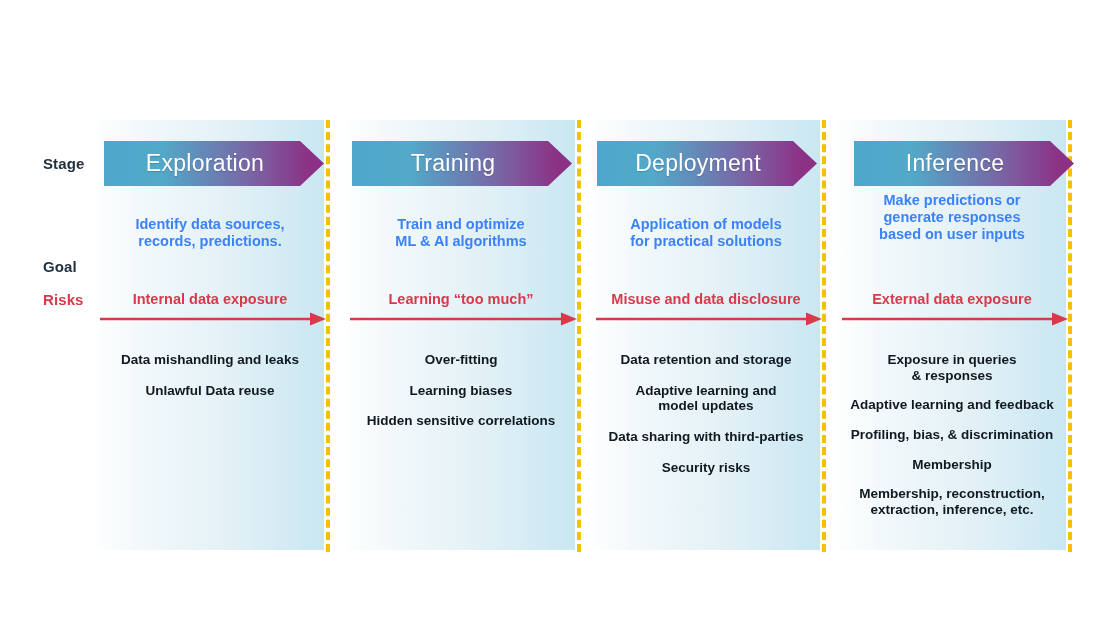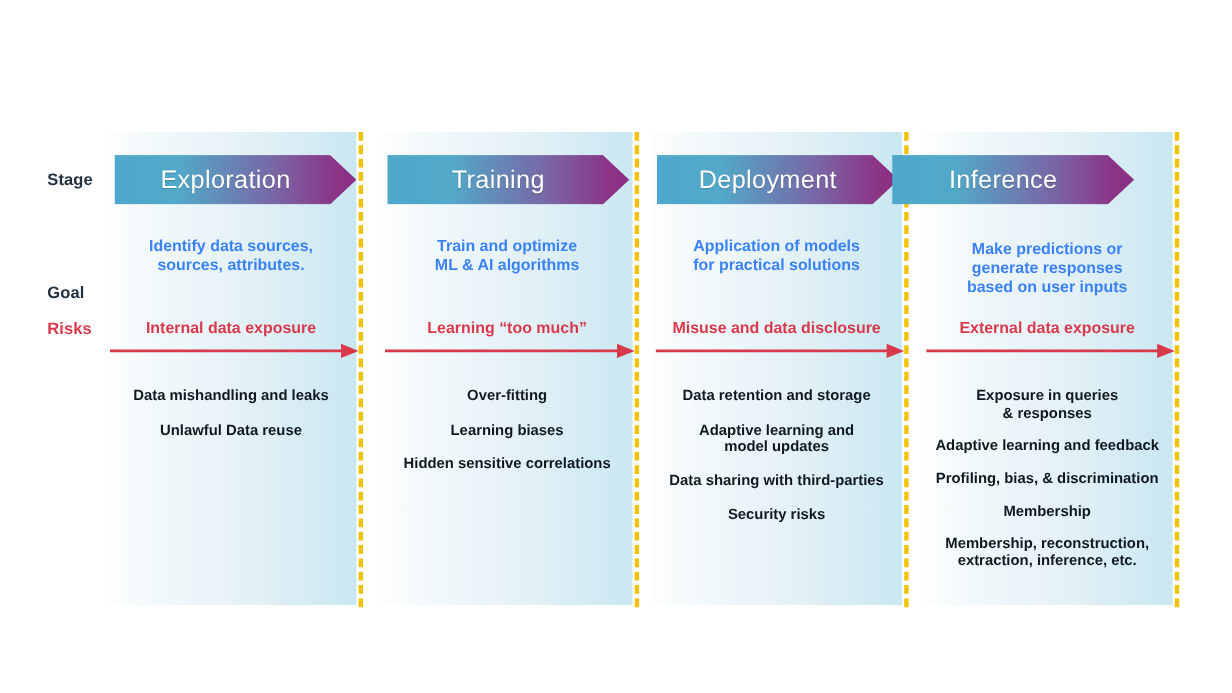--- a/index.html
+++ b/index.html
@@ -82,36 +82,36 @@
   .stage-banner span {
     color: #ffffff;
     font-size: 23px;
     font-weight: 400;
     letter-spacing: 0.3px;
     text-shadow: 0 1px 1px rgba(0,0,0,0.18);
   }
   .sb-1 { left: 104px; }
   .sb-2 { left: 352px; }
   .sb-3 { left: 597px; }
-  .sb-4 { left: 811px; }
+  .sb-4 { left: 854px; }
 
   
   .goal {
     position: absolute;
     width: 228px;
     text-align: center;
     color: #3b82f6;
     font-size: 14.5px;
     font-weight: 700;
     line-height: 1.18;
   }
   .goal-1 { left: 96px;  top: 216px; }
   .goal-2 { left: 347px; top: 216px; }
   .goal-3 { left: 592px; top: 216px; }
-  .goal-4 { left: 838px; top: 219px; text-align: center; }
+  .goal-4 { left: 838px; top: 192px; text-align: center; }
   .goal div { white-space: nowrap; }
 
   
   .risk-head {
     position: absolute;
     width: 228px;
     text-align: center;
     color: #d8394b;
     font-size: 14.5px;
     font-weight: 700;
@@ -178,21 +178,21 @@
   </div>
   <div class="stage-banner sb-3">
     <span>Deployment</span>
   </div>
   <div class="stage-banner sb-4">
     <span>Inference</span>
   </div>
 
   <div class="goal goal-1">
       <div>Identify data sources,</div>
-      <div>sources, attributes.</div>
+      <div>records, predictions.</div>
     </div>
   <div class="goal goal-2">
       <div>Train and optimize</div>
       <div>ML &amp; AI algorithms</div>
     </div>
   <div class="goal goal-3">
       <div>Application of models</div>
       <div>for practical solutions</div>
     </div>
   <div class="goal goal-4">

